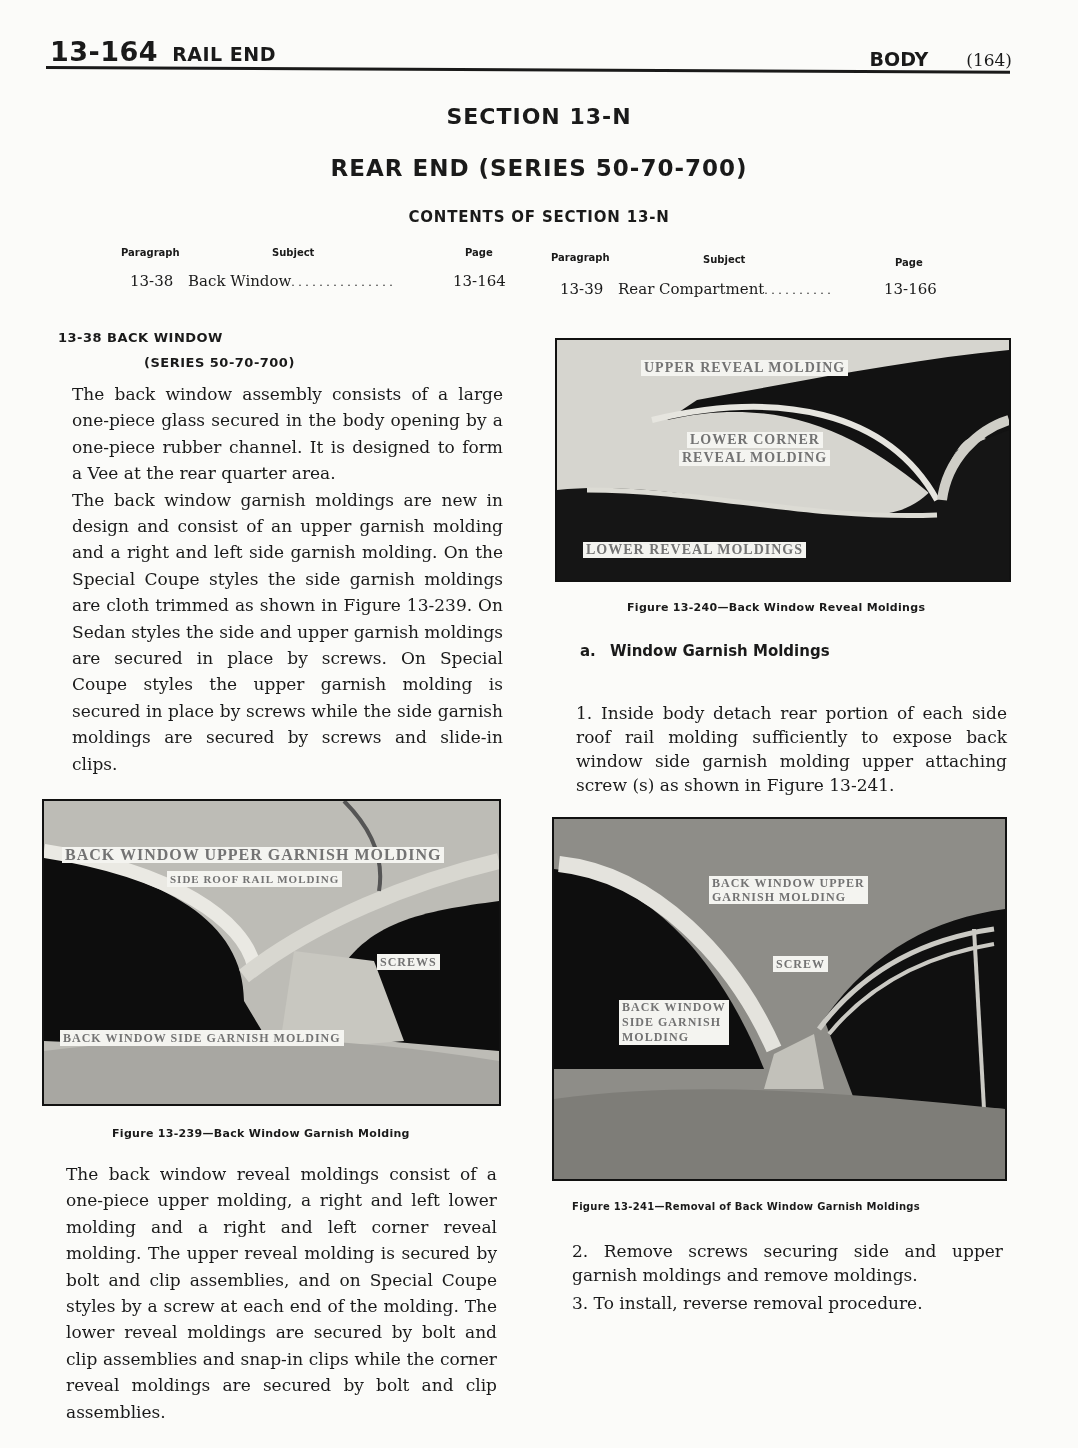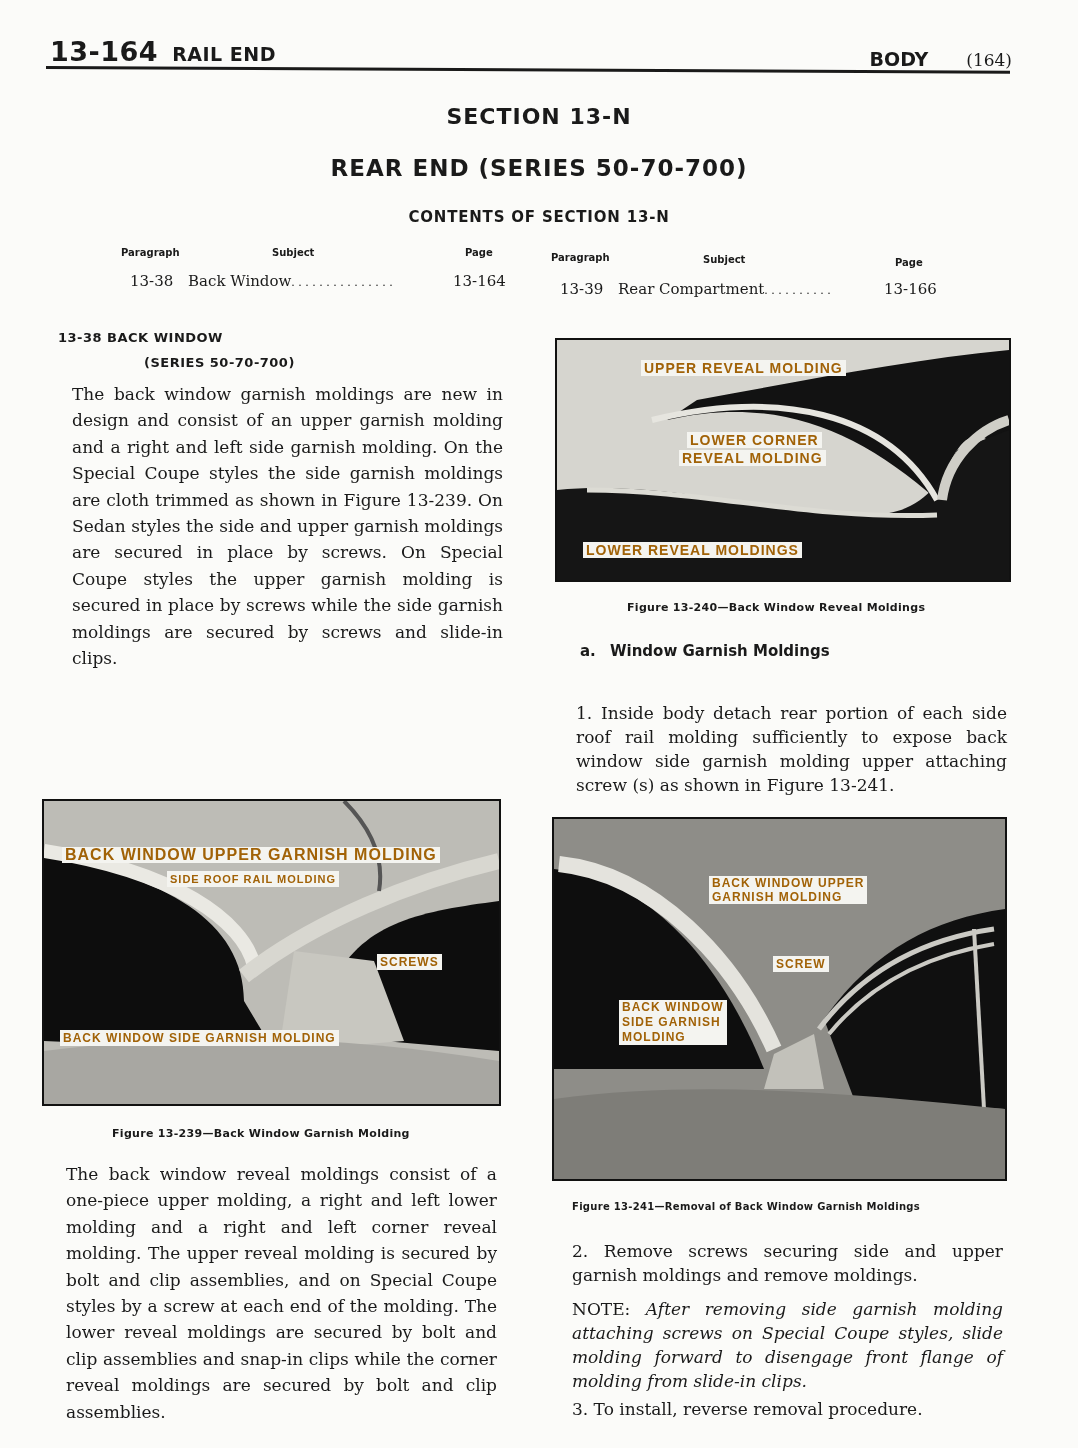--- a/index.html
+++ b/index.html
@@ -17,21 +17,21 @@
   .sec2 { top:155px; font-size:23px; letter-spacing:1px; }
   .contents { top:208px; font-size:15px; letter-spacing:0.8px; }
   .toc-h { font-size:10px; top:247px; }
   .toc-r { font-size:15px; top:272px; }
   .h2 { left:50px; top:325px; font-size:13px; line-height:25px; letter-spacing:0.5px;margin-left:8px; }
   .h2 .indent { padding-left:86px; display:block; }
   .para { font-size:17px; line-height:26.4px; text-align:justify; }
   .para .ind { padding-left:24px; }
   .photo { background:#9a9a96; border:2px solid #111; overflow:hidden; }
   .cap { font-size:11px; letter-spacing:0.3px; }
-  .lbl-box { position:absolute; background:#f4f4f0; font-family:Liberation Sans, sans-serif; font-weight:bold; font-size:13px; letter-spacing:1px; padding:0 3px; color:#a16207; white-space:nowrap; line-height:16px; }
+  .lbl-box { position:absolute; background:#f4f4f0; font-family:Liberation Serif, serif; font-weight:bold; font-size:13px; letter-spacing:1px; padding:0 3px; color:#737373; white-space:nowrap; line-height:16px; }
   .sub-h { left:580px; top:640px; font-size:15px; line-height:23px; }
   .note em { font-style:italic; }
 </style>
 </head>
 <body>
 
 <div class="abs hdr-left sans">
   <span class="num">13-164</span><span class="lbl">RAIL END</span>
 </div>
 <div class="abs hdr-right sans">
@@ -62,20 +62,21 @@
     <span class="abs" style="left:324px;top:0">13-166</span>
   </div>
 </div>
 
 <div class="abs h2 sans">
   <span>13-38 BACK WINDOW</span>
   <span class="indent">(SERIES 50-70-700)</span>
 </div>
 
 <div class="abs para" style="left:48px;top:381px;width:455px;">
+  <div class="ind">The back window assembly consists of a large one-piece glass secured in the body opening by a one-piece rubber channel. It is designed to form a Vee at the rear quarter area.</div>
   <div class="ind">The back window garnish moldings are new in design and consist of an upper garnish molding and a right and left side garnish molding. On the Special Coupe styles the side garnish moldings are cloth trimmed as shown in Figure 13-239. On Sedan styles the side and upper garnish moldings are secured in place by screws. On Special Coupe styles the upper garnish molding is secured in place by screws while the side garnish moldings are secured by screws and slide-in clips.</div>
 </div>
 
 <div class="abs photo" style="left:42px;top:799px;width:455px;height:303px;">
   <svg width="455" height="303" viewBox="0 0 455 303">
     <rect width="455" height="303" fill="#bdbcb6"></rect>
     <path d="M0,55 C120,75 200,120 200,200 L230,250 L0,240 Z" fill="#0d0d0d"></path>
     <path d="M290,180 C320,120 380,110 455,100 L455,250 L340,240 Z" fill="#0d0d0d"></path>
     <path d="M0,50 C130,70 200,120 210,165" stroke="#eae9e3" stroke-width="14" fill="none"></path>
     <path d="M200,175 C270,120 370,80 455,60" stroke="#d8d7d0" stroke-width="16" fill="none"></path>
@@ -139,18 +140,14 @@
   <div class="lbl-box" style="left:65px;top:181px;font-size:12px;line-height:15px">
     <div>BACK WINDOW</div>
     <div>SIDE GARNISH</div>
     <div>MOLDING</div>
   </div>
 </div>
 <div class="abs cap sans" style="left:572px;top:1201px;font-size:10px;">Figure 13-241—Removal of Back Window Garnish Moldings</div>
 
 <div class="abs para" style="left:548px;top:1239px;width:455px;line-height:24px;">
   <div class="ind">2. Remove screws securing side and upper garnish moldings and remove moldings.</div>
-  <div class="ind note" style="margin-top:10px">
-    <span>NOTE:</span>
-    <em>After removing side garnish molding attaching screws on Special Coupe styles, slide molding forward to disengage front flange of molding from slide-in clips.</em>
-  </div>
   <div class="ind" style="margin-top:4px">3. To install, reverse removal procedure.</div>
 </div>
 
 </body></html>

